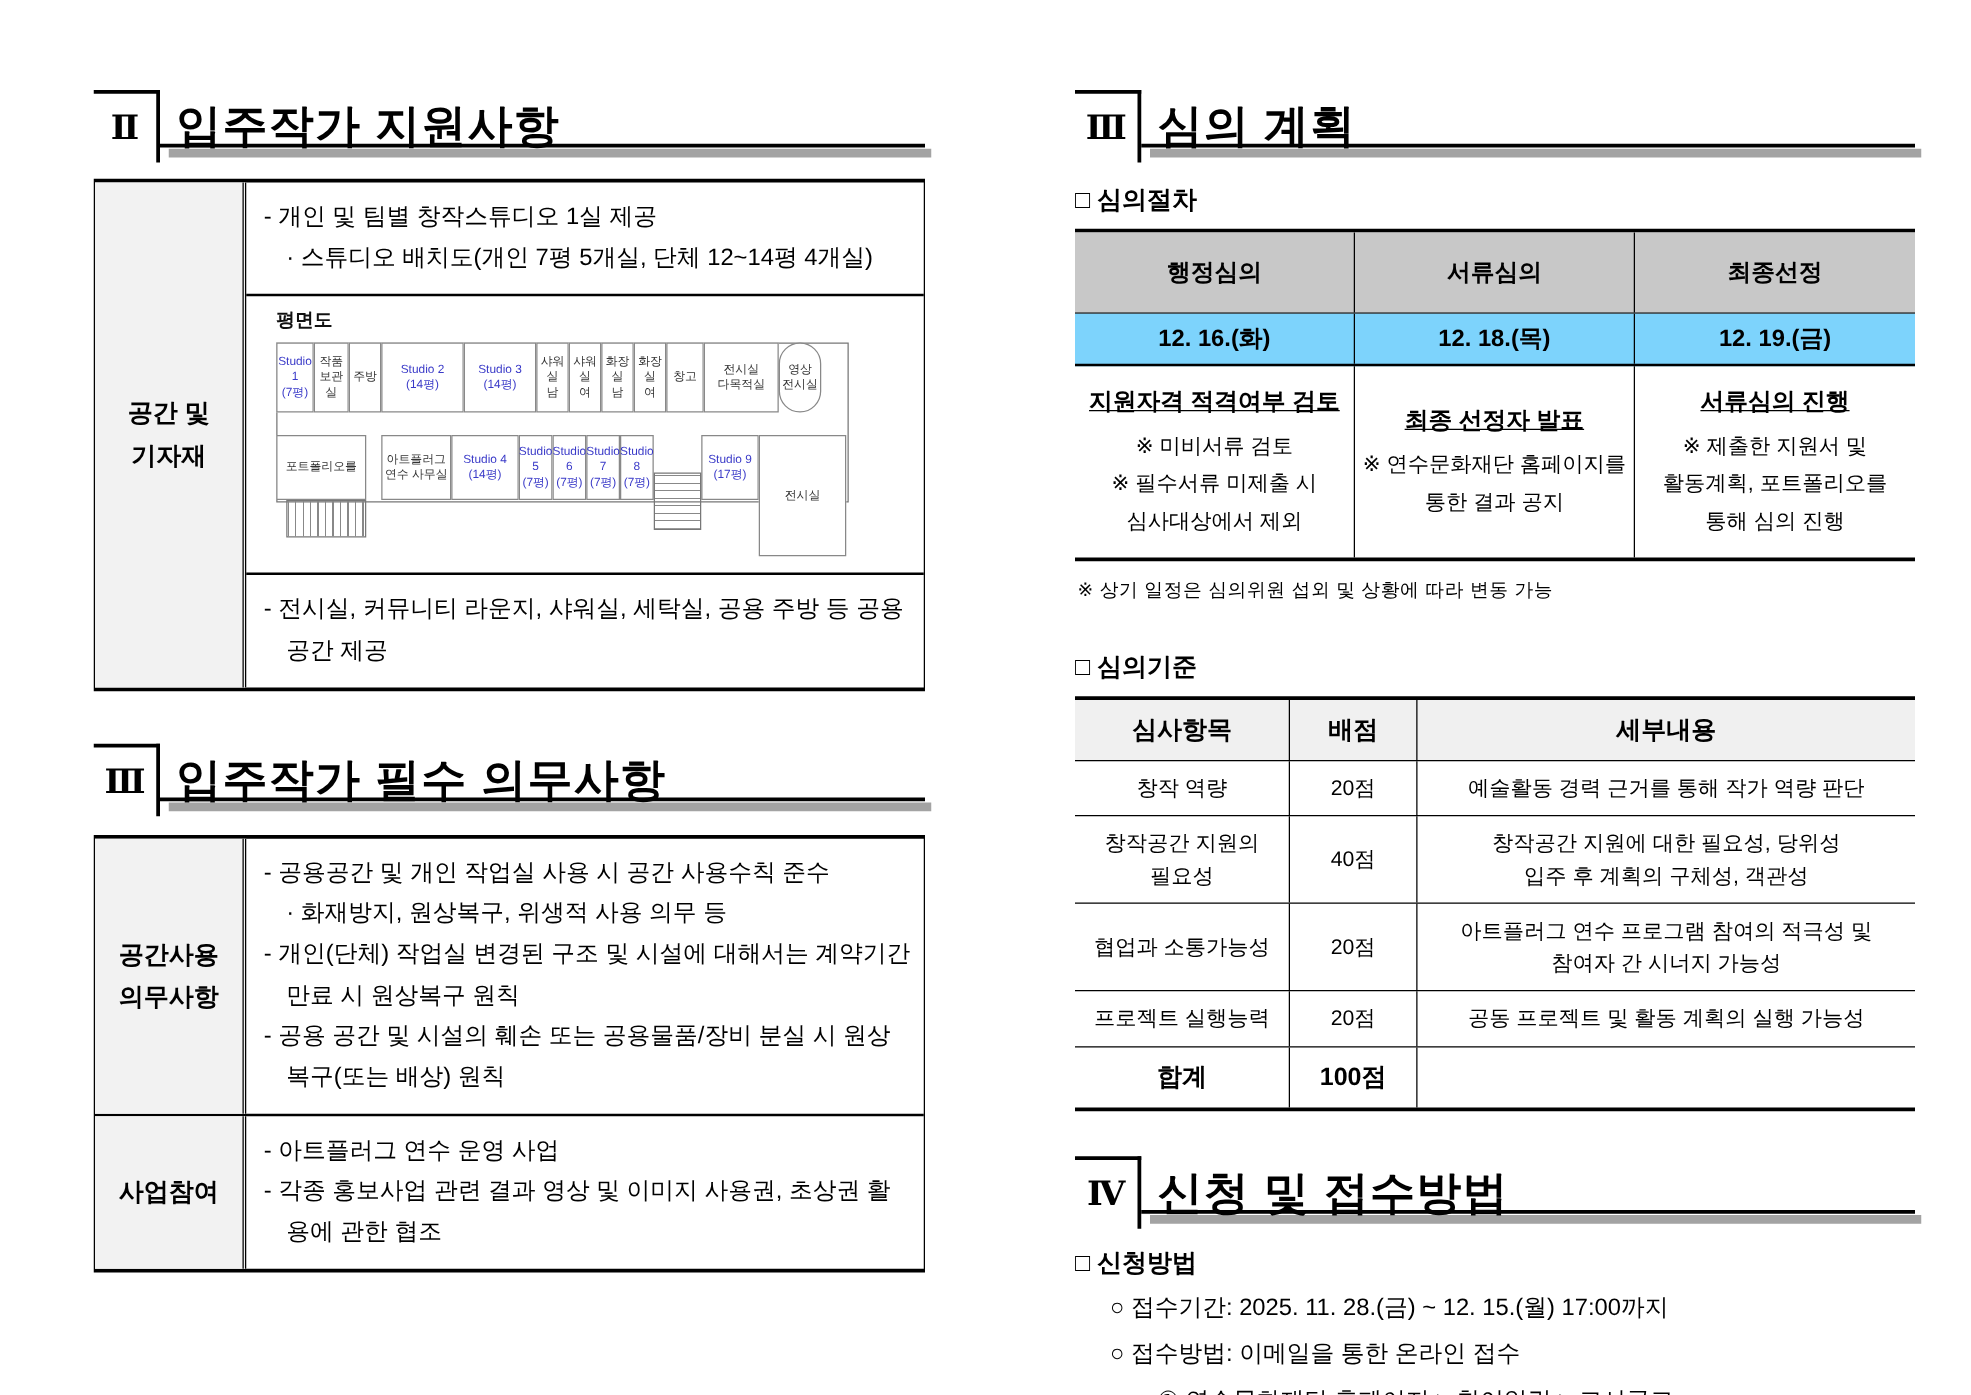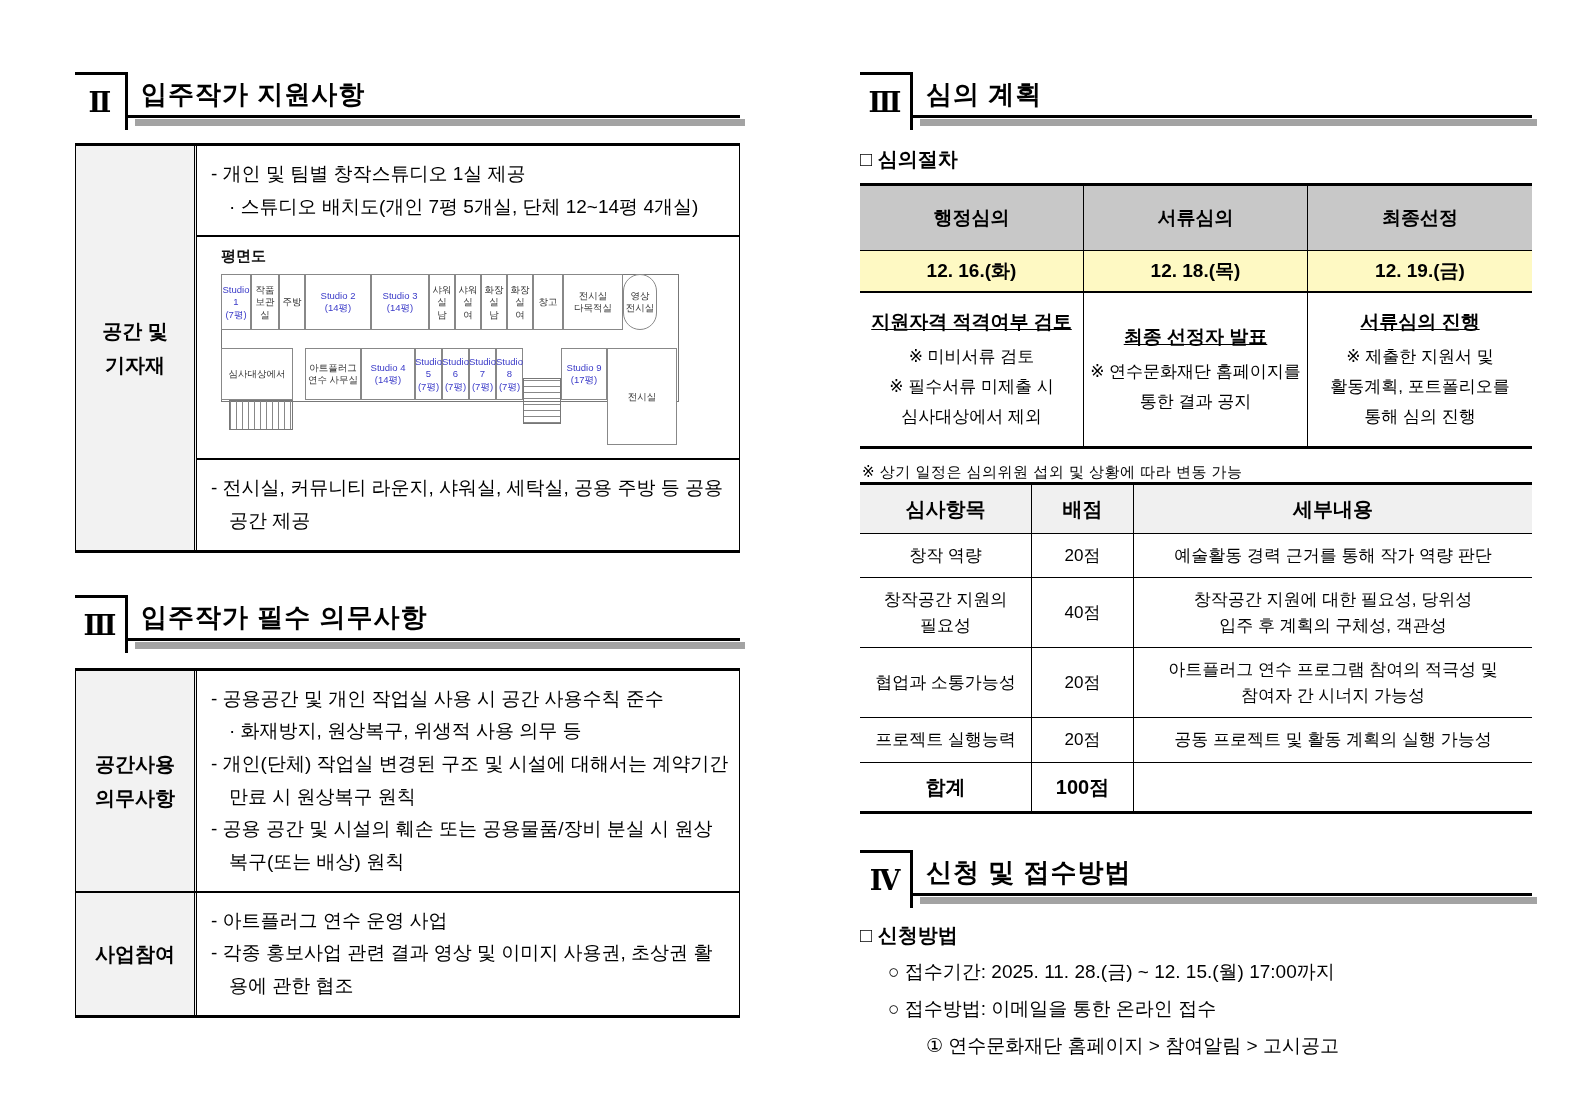--- a/index.html
+++ b/index.html
@@ -16,21 +16,21 @@
   .sec{position:relative;height:58px;}
   .sec .num{
     position:absolute;left:0;top:0;width:50px;height:55px;
     border-top:3px solid #000;border-right:3px solid #000;
     display:flex;align-items:center;justify-content:center;
     font-size:27px;font-weight:bold;
     font-family:"DejaVu Serif","Liberation Serif",serif;
   }
   .sec .bar{position:absolute;left:53px;right:0;top:43px;height:3px;background:#000;}
   .sec .shadow{position:absolute;left:60px;right:-5px;top:47px;height:7px;background:#a3a3a3;}
-  .sec .title{position:absolute;left:66px;top:5px;font-size:26px;font-weight:bold;letter-spacing:1px;}
+  .sec .title{position:absolute;left:66px;top:5px;font-size:36px;font-weight:bold;letter-spacing:1px;}
 
   .pre{white-space:pre-line;}
 
   
   .tbl{border-top:3px solid #000;border-bottom:3px solid #000;
        border-left:1px solid #000;border-right:1px solid #000;}
   .trow{display:flex;align-items:stretch;}
   .trow + .trow{border-top:2px solid #000;}
   .lab{
     width:118px;flex:0 0 118px;background:#f2f2f2;border-right:3px double #000;
@@ -60,21 +60,21 @@
   .stairs.h{background:repeating-linear-gradient(0deg,#888 0,#888 1px,transparent 1px,transparent 6px);}
 
   
   .subhead{font-size:20px;font-weight:bold;margin:16px 0 10px 0;}
   .ptab{border-top:3px solid #000;border-bottom:3px solid #000;}
   .g3{display:grid;grid-template-columns:1fr 1fr 1fr;}
   .g3 > div{text-align:center;}
   .g3 > div:not(:last-child){border-right:1.5px solid #000;}
   .prow-h{background:#c8c8c8;border-bottom:1px solid #000;font-weight:bold;font-size:19px;}
   .prow-h > div{padding:19px 0;}
-  .prow-d{background:#fef9c3;border-bottom:2px solid #000;font-weight:bold;font-size:19px;}
+  .prow-d{background:#7dd3fc;border-bottom:2px solid #000;font-weight:bold;font-size:19px;}
   .prow-d > div{padding:7px 0;}
   .prow-x > div{padding:12px 4px 14px 4px;font-size:17px;line-height:1.75;}
   .dtitle{font-weight:bold;text-decoration:underline;font-size:19px;display:inline-block;margin-bottom:4px;}
   .note{font-size:15px;margin:14px 0 0 2px;letter-spacing:0.5px;}
 
   .ktab{border-top:3px solid #000;border-bottom:3px solid #000;font-size:17px;}
   .kr{display:grid;grid-template-columns:172px 102px 1fr;}
   .kr > div{text-align:center;padding:9px 4px;line-height:1.5;}
   .kr > div:not(:last-child){border-right:1px solid #000;}
   .kr:not(:last-child){border-bottom:1px solid #000;}
@@ -128,21 +128,21 @@
             <div class="room" style="left:260px;top:0;width:26px;height:56px;">화장실
 남</div>
             <div class="room" style="left:286px;top:0;width:26px;height:56px;">화장실
 여</div>
             <div class="room" style="left:312px;top:0;width:30px;height:56px;">창고</div>
             <div class="room" style="left:342px;top:0;width:60px;height:56px;">전시실
 다목적실</div>
             <div class="room" style="left:402px;top:0;width:34px;height:56px;border-radius:17px;">영상
 전시실</div>
 
-            <div class="room" style="left:0;top:74px;width:72px;height:52px;">심사대상에서</div>
+            <div class="room" style="left:0;top:74px;width:72px;height:52px;">포트폴리오를</div>
             <div class="room" style="left:84px;top:74px;width:56px;height:52px;">아트플러그
 연수 사무실</div>
             <div class="room blue" style="left:140px;top:74px;width:54px;height:52px;">Studio 4
 (14평)</div>
             <div class="room blue" style="left:194px;top:74px;width:27px;height:52px;">Studio 5
 (7평)</div>
             <div class="room blue" style="left:221px;top:74px;width:27px;height:52px;">Studio 6
 (7평)</div>
             <div class="room blue" style="left:248px;top:74px;width:27px;height:52px;">Studio 7
 (7평)</div>
@@ -233,20 +233,21 @@
         <span class="dtitle">서류심의 진행</span>
         <div class="pre">※ 제출한 지원서 및
 활동계획, 포트폴리오를
 통해 심의 진행</div>
       </div>
     </div>
   </div>
 
   <div class="note">※ 상기 일정은 심의위원 섭외 및 상황에 따라 변동 가능</div>
 
+  <div class="subhead" style="margin-top:38px;">□ 심의기준</div>
 
   <div class="ktab">
     <div class="kr khead">
       <div>심사항목</div>
       <div>배점</div>
       <div>세부내용</div>
     </div>
     <div class="kr">
       <div class="mid">창작 역량</div>
       <div class="mid">20점</div>

